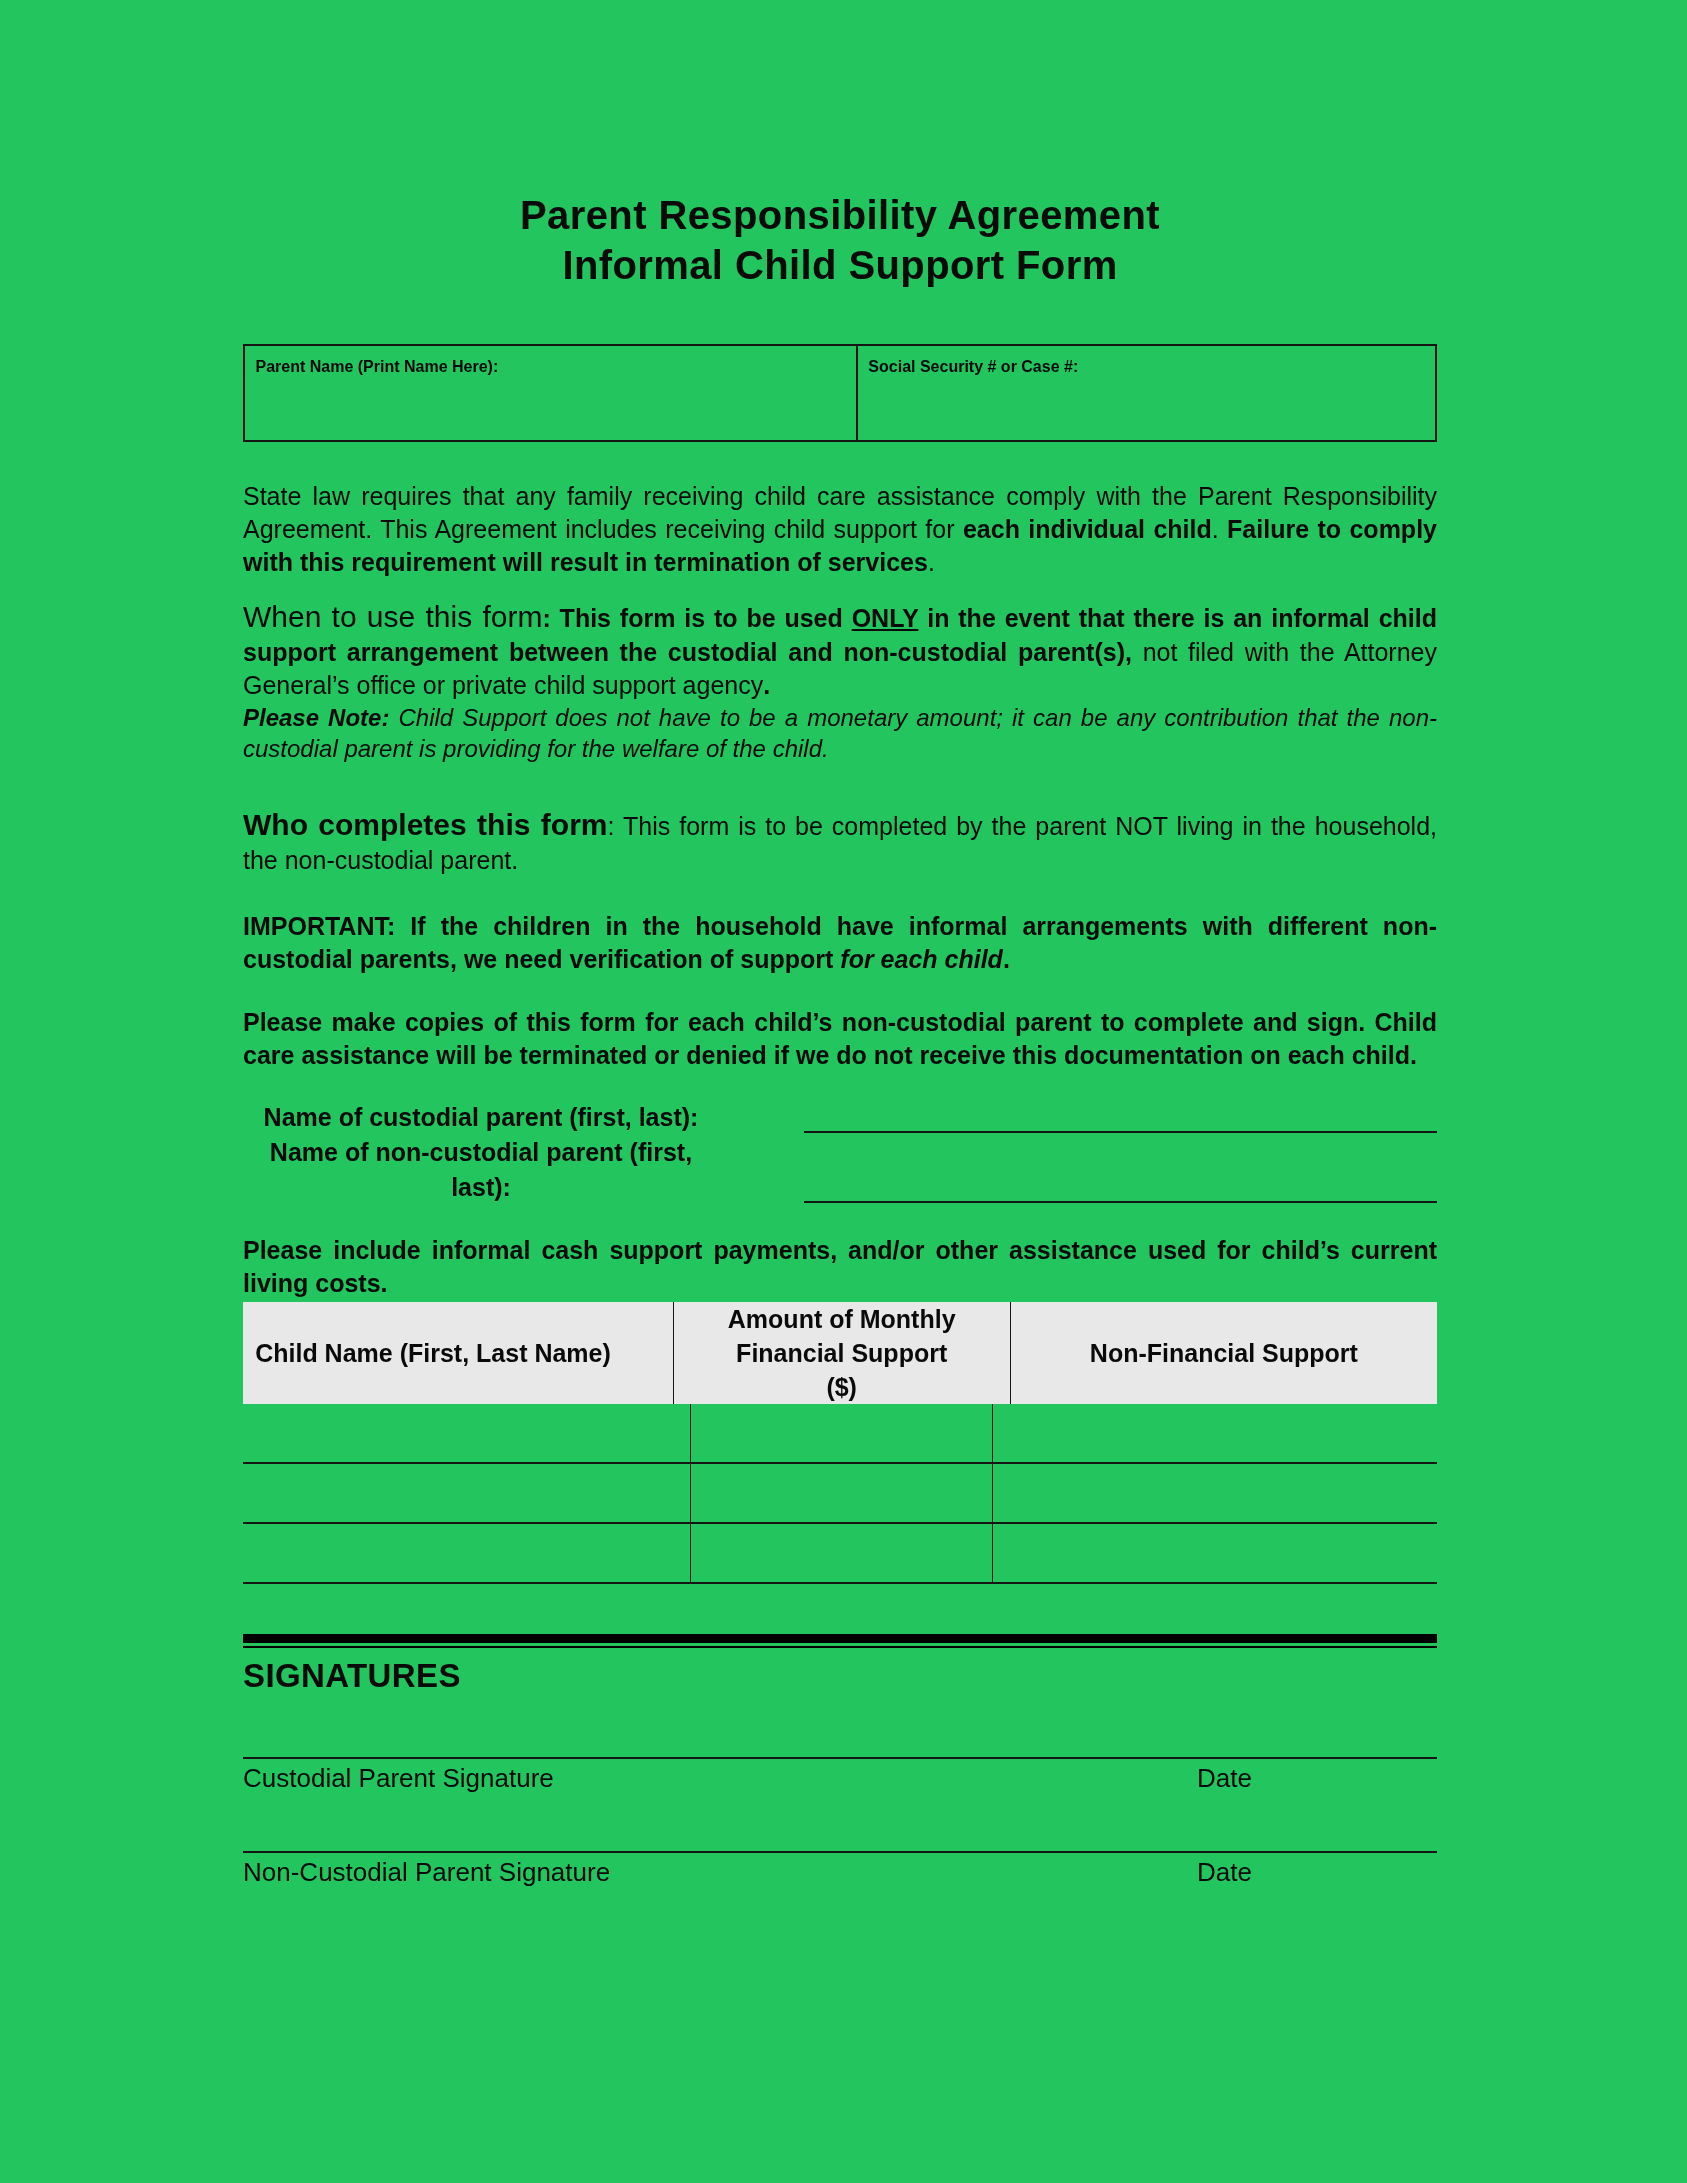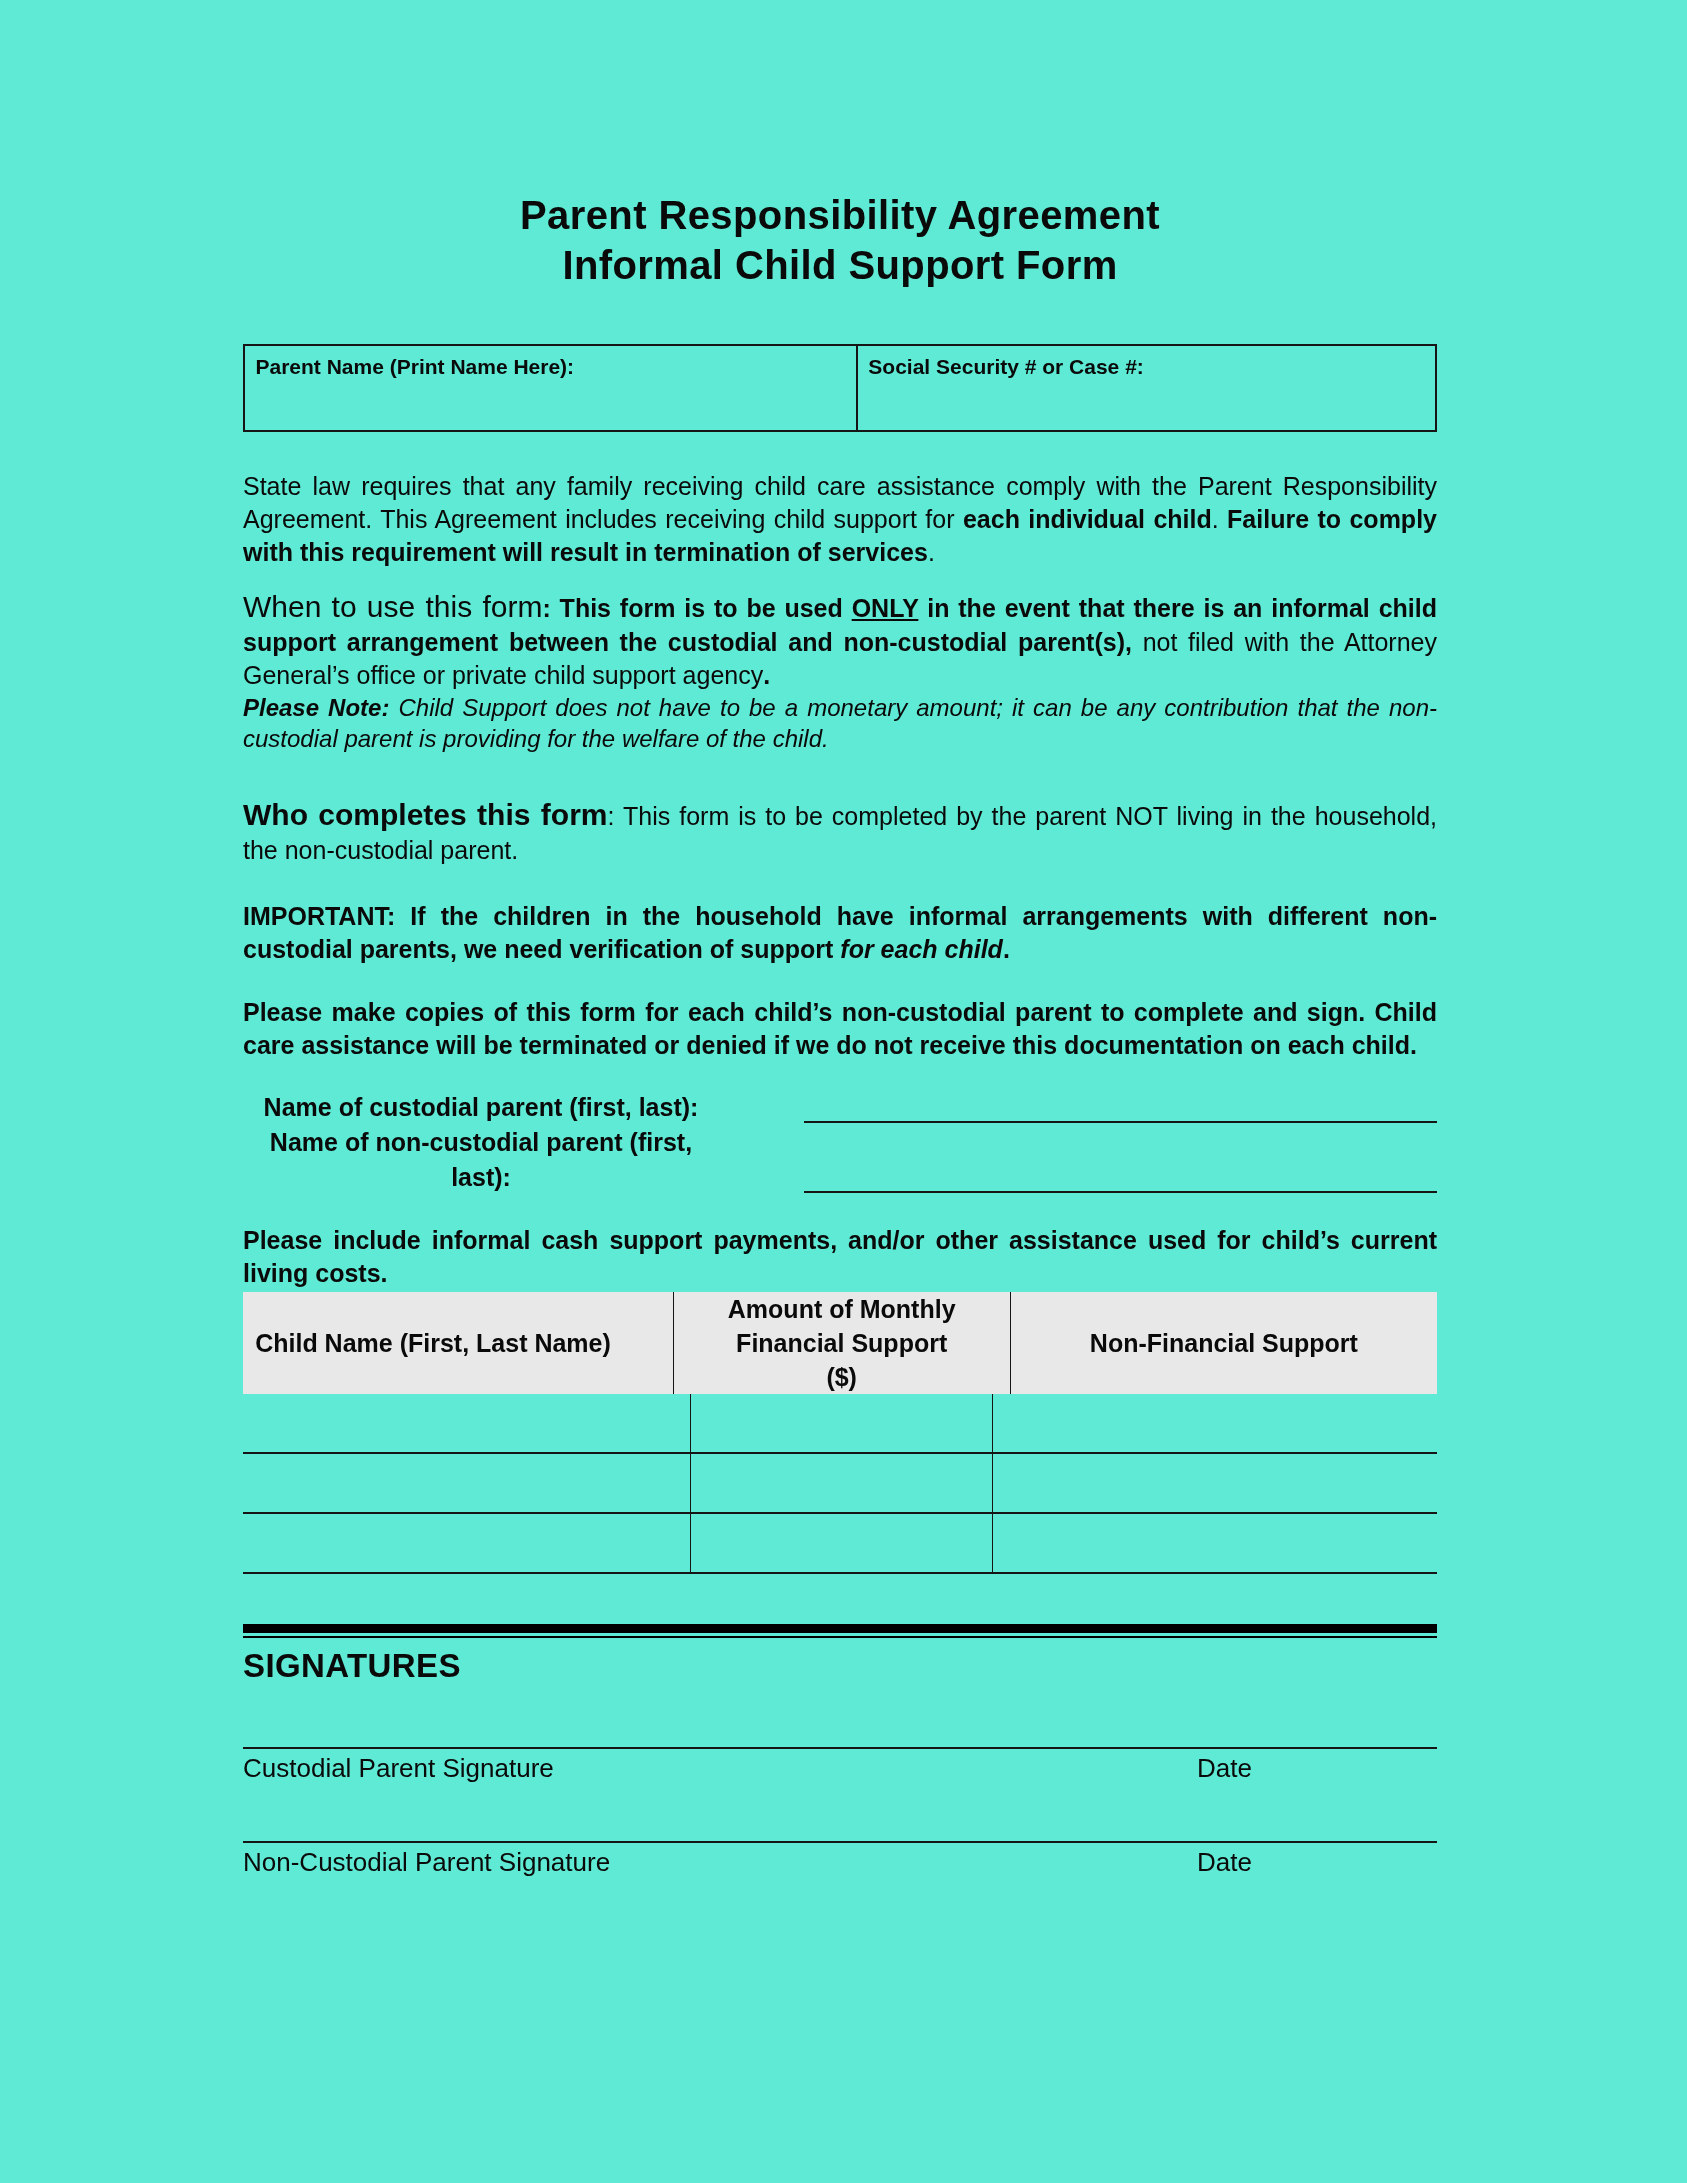--- a/index.html
+++ b/index.html
@@ -1,22 +1,22 @@
 <!DOCTYPE html>
 <html style="font-size:14px"><head>
 <meta charset="utf-8">
 <style>
   html,body{margin:0;padding:0;background:#fff;}
   body{width:1687px;height:2184px;font-family:"Liberation Sans",sans-serif;color:#0a0a0a;}
-  .page{box-sizing:border-box;width:1687px;height:2184px;padding:190px 250px 0 243px;background:#5eead4;overflow:hidden;}
+  .page{box-sizing:border-box;width:1687px;height:2184px;padding:190px 250px 0 243px;background:#22c55e;overflow:hidden;}
 
   .title{text-align:center;font-weight:bold;font-size:40px;line-height:50px;letter-spacing:0.4px;}
 
   .pbox{display:flex;margin-top:54px;border:2.6px solid #151515;}
-  .pbox-cell{box-sizing:border-box;height:84px;padding:7px 10.5px;font-weight:bold;font-size:21px;line-height:28px;}
+  .pbox-cell{box-sizing:border-box;height:94px;padding:7px 10.5px;font-weight:bold;font-size:16px;line-height:28px;}
   .pbox-cell.left{width:51.5%;border-right:2.6px solid #151515;}
   .pbox-cell.right{flex:1;}
 
   .para{font-size:25px;line-height:33px;text-align:justify;}
   .para span.b{font-weight:bold;}
   .para span.i{font-style:italic;}
   .para span.u{text-decoration:underline;}
   .para span.lg{font-size:30px;line-height:38px;}
   .p-state{margin-top:38px;}
   .p-when{margin-top:19px;}

